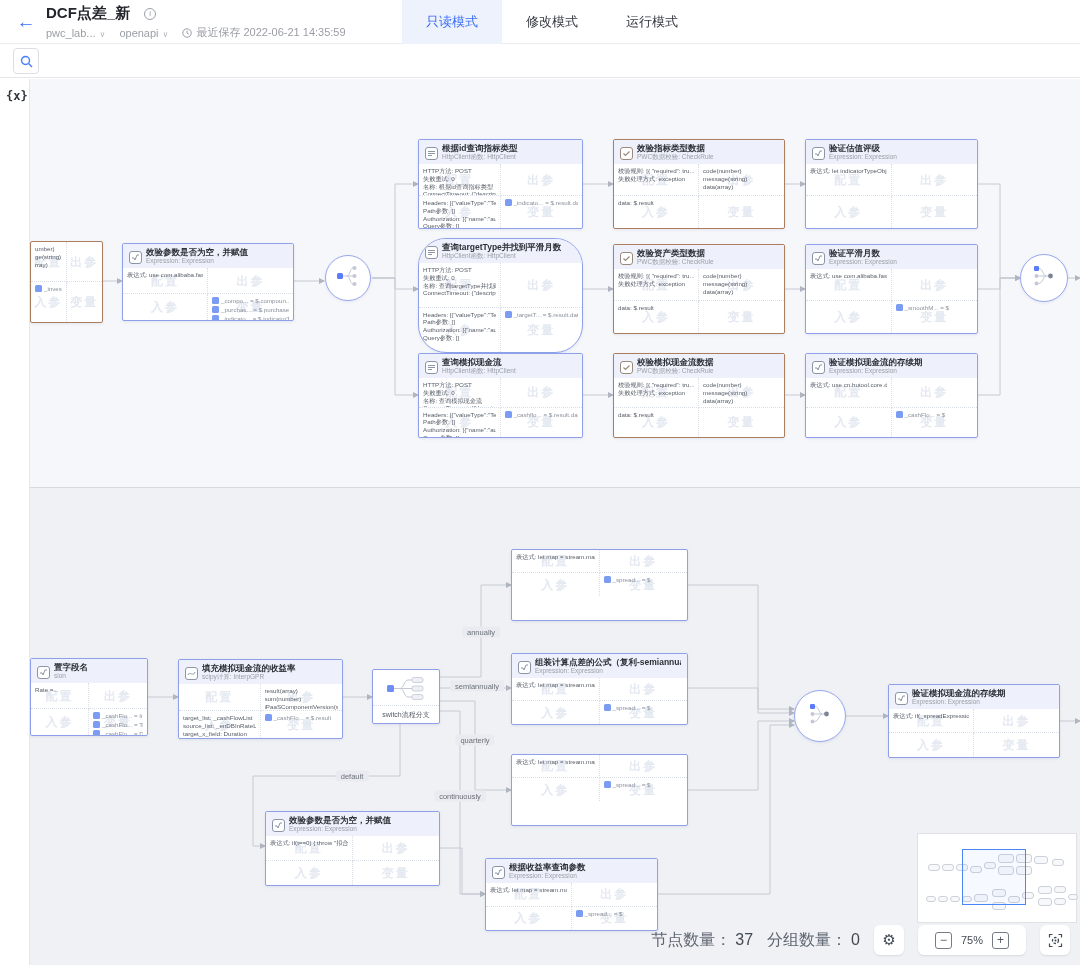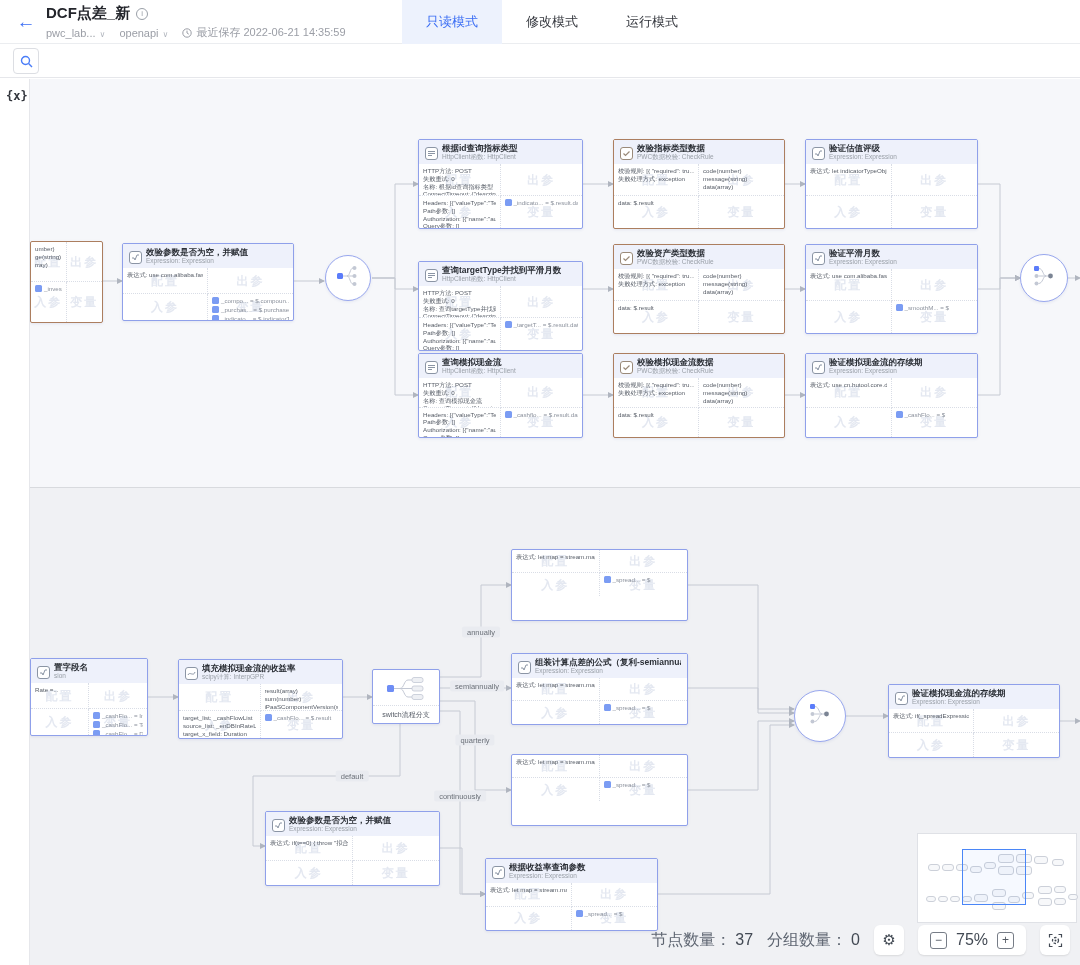--- a/index.html
+++ b/index.html
@@ -4,21 +4,21 @@
 <style>
   * { margin:0; padding:0; box-sizing:border-box; }
   html,body { width:1080px; height:965px; overflow:hidden; background:#fff;
     font-family:"Liberation Sans","DejaVu Sans",sans-serif; }
 
   
   .header { position:relative; height:44px; background:#fff; border-bottom:1px solid #ebedf0; z-index:200; }
   .back { position:absolute; left:14px; top:10px; width:24px; height:24px; border:none; background:transparent;
     color:#3a6df4; font-size:19px; cursor:pointer; line-height:22px; }
   .title-wrap { position:absolute; left:46px; top:4px; }
-  .title-row { display:flex; align-items:center; gap:6px; }
+  .title-row { display:flex; align-items:center; gap:14px; }
   .title { font-size:15px; font-weight:bold; color:#23252b; }
   .info { width:12px; height:12px; border:1px solid #9aa0a8; border-radius:50%; color:#9aa0a8;
     font-size:8px; line-height:10px; text-align:center; display:inline-block; }
   .sub-row { display:flex; align-items:center; gap:14px; margin-top:2px; font-size:11px; color:#9b9ea6; }
   .sub-row .caret { font-size:8px; color:#b3b7bf; margin-left:4px; }
   .saved { display:flex; align-items:center; gap:4px; }
   .tabs { position:absolute; left:50%; top:0; transform:translateX(-46%); display:flex; height:44px; }
   .tab { padding:0 24px; line-height:44px; font-size:13px; color:#33363d; cursor:pointer; }
   .tab.active { background:#edf2fd; color:#3a6df4; }
 
@@ -79,21 +79,21 @@
   
   .footerbar { position:absolute; right:10px; bottom:10px; display:flex; align-items:center; gap:14px; z-index:70; }
   .count { font-size:16px; color:#5f6672; }
   .count b { font-weight:normal; color:#434a54; margin-left:4px; }
   .fbtn { background:#fff; border:none; border-radius:6px; box-shadow:0 1px 2px rgba(0,0,0,0.10);
     display:flex; align-items:center; justify-content:center; cursor:pointer; }
   .sq { width:30px; height:30px; }
   .zoom-pill { width:108px; height:30px; gap:9px; }
   .zbox { width:17px; height:17px; border:1.2px solid #777d87; border-radius:3px; color:#555b64;
     font-size:12px; line-height:14px; text-align:center; cursor:pointer; background:#fff; padding:0; }
-  .zval { font-size:16px; color:#434a54; }
+  .zval { font-size:11px; color:#434a54; }
   .gear { font-size:15px; color:#434a54; }
 </style>
 </head>
 <body>
 
 <div class="header">
   <button class="back"><span>←</span></button>
   <div class="title-wrap">
     <div class="title-row">
       <span class="title">DCF点差_新</span>
@@ -261,21 +261,21 @@
           </div>
           <div class="cell br">
             <span class="wm">变量</span>
             <div class="chip">
               <span class="chip-ic"></span>
               <span class="chip-tx">_indicato... = $.result.data</span>
             </div>
           </div>
         </div>
       </div>
-      <div class="node" style="left: 418px; top: 182px; width: 165px; height: 90px;">
+      <div class="node" style="left: 418px; top: 159px; width: 165px; height: 115px; border-radius: 28px;">
         <div class="node-header">
           <span class="node-icon"><svg width="13" height="13" viewBox="0 0 13 13">
               <rect x="0.5" y="0.5" width="12" height="12" rx="2.5" fill="#fff" stroke="#8b95a5"></rect>
               <path d="M3 4.5 H10 M3 6.5 H10 M3 8.5 H7" stroke="#8b95a5" stroke-width="1"></path>
             </svg></span>
           <div class="nh-text">
             <div class="node-title">查询targetType并找到平滑月数</div>
             <div class="node-sub">HttpClient函数: HttpClient</div>
           </div>
         </div>

